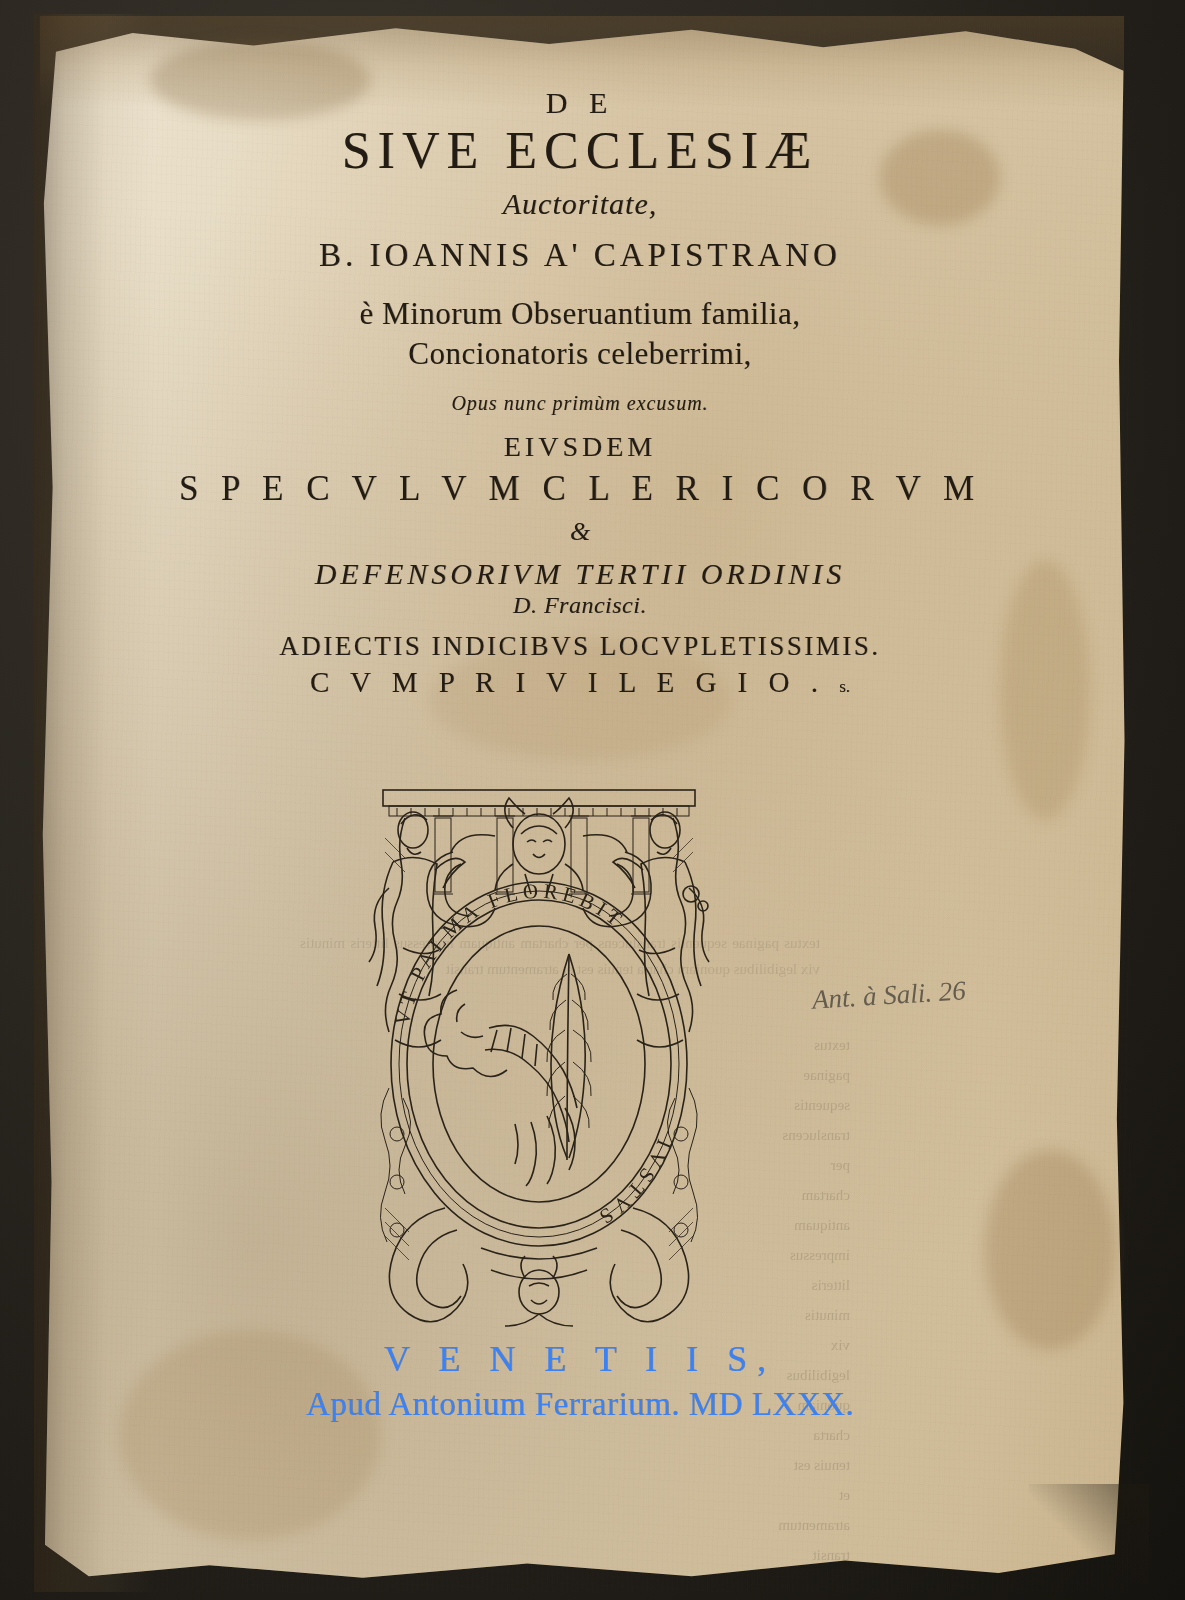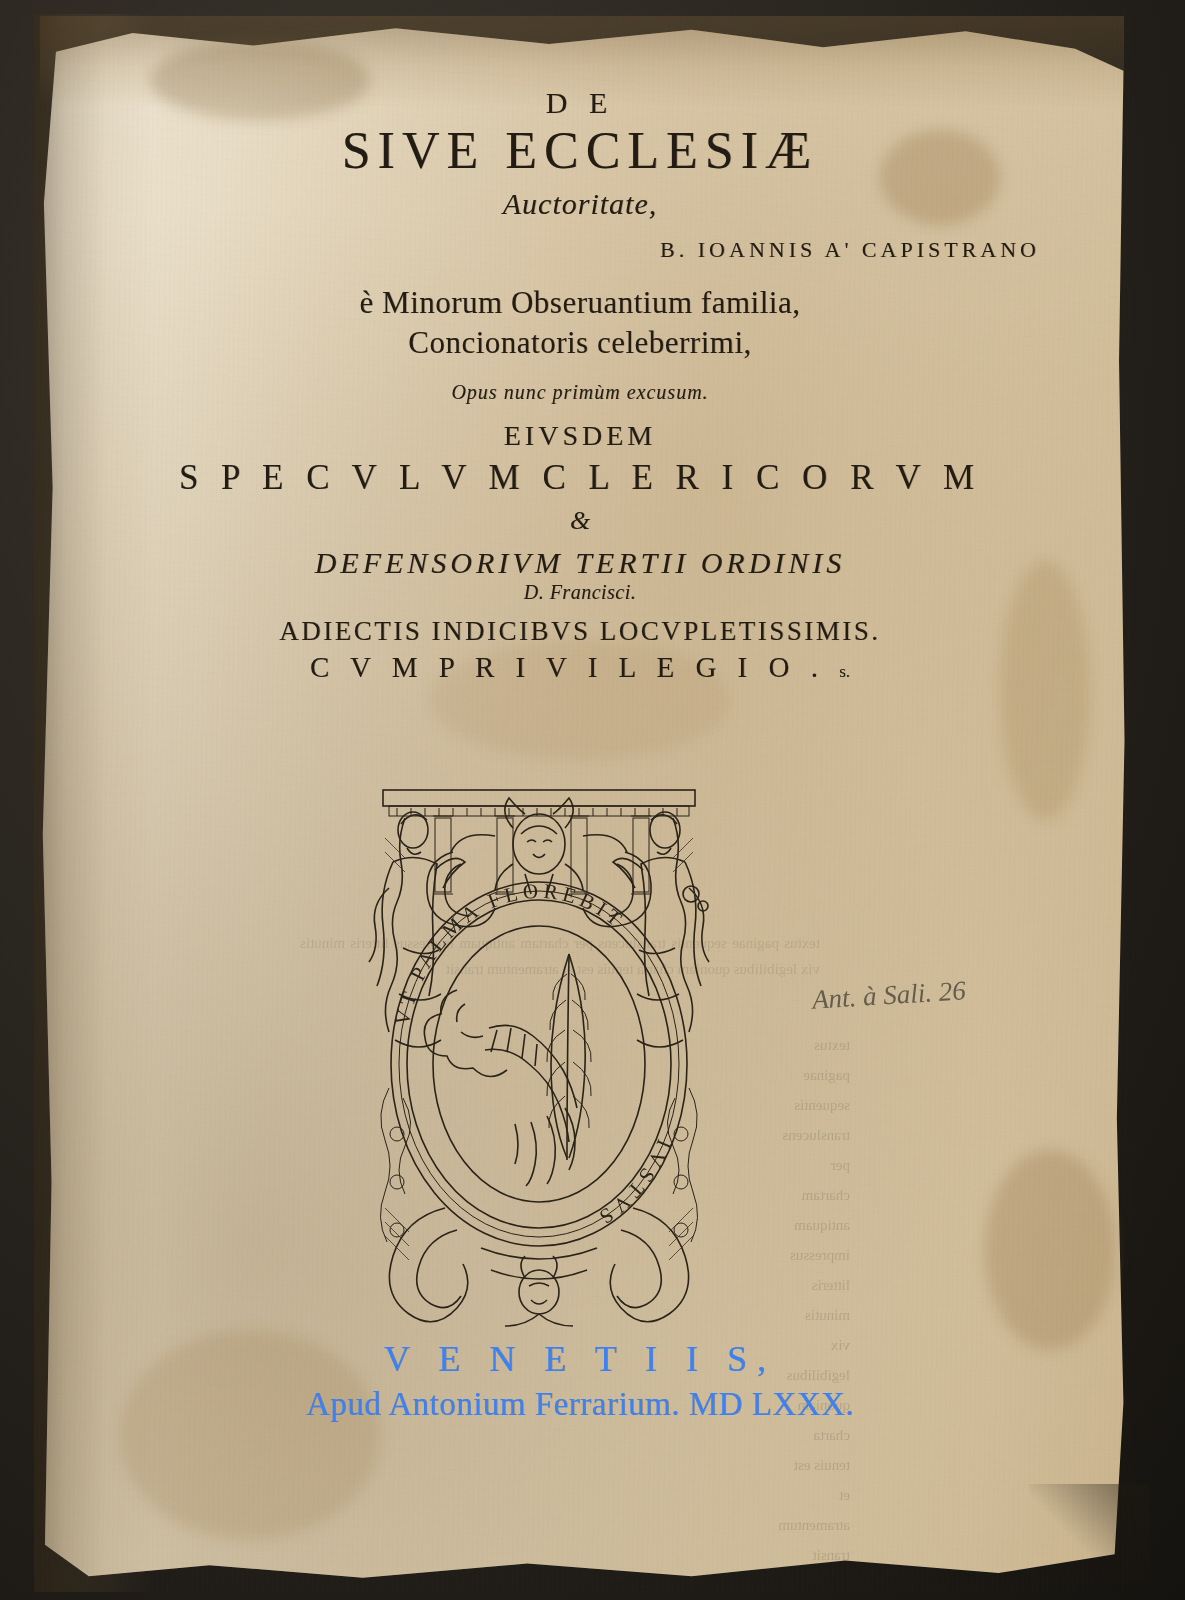--- a/index.html
+++ b/index.html
@@ -85,29 +85,29 @@
   }
   .ln { 
     white-space: nowrap; 
     text-shadow: 0.6px 0.4px 0 rgba(60,45,25,0.35);
   }
 
   .l-de      { font-size: 30px; letter-spacing: 7px; margin-bottom: 2px; }
   .l-papae   { font-size: 63px; letter-spacing: 4px; font-weight: 600; line-height: 1.02; }
   .l-sive    { font-size: 52px; letter-spacing: 7px; font-weight: 500; line-height: 1.1; margin-top: 2px;}
   .l-auct    { font-size: 30px; font-style: italic; letter-spacing: 1px; margin-top: 8px; }
-  .l-ioannis { font-size: 22px; letter-spacing: 4px; margin-top: 16px; text-align: right; }
+  .l-ioannis { font-size: 33px; letter-spacing: 4px; margin-top: 16px; }
   .l-minorum { font-size: 31px; letter-spacing: 0.5px; margin-top: 22px; }
   .l-concio  { font-size: 31px; letter-spacing: 0.5px; margin-top: 4px; }
   .l-opus    { font-size: 20px; font-style: italic; letter-spacing: 1px; margin-top: 20px; }
   .l-eius    { font-size: 28px; letter-spacing: 4px; margin-top: 16px; }
   .l-spec    { font-size: 35px; letter-spacing: 7px; margin-top: 6px; }
   .l-amp     { font-size: 26px; font-style: italic; margin-top: 8px; }
   .l-defens  { font-size: 30px; font-style: italic; letter-spacing: 4px; margin-top: 10px; }
-  .l-dfran   { font-size: 20px; font-style: italic; letter-spacing: 0.5px; margin-top: 1px; }
+  .l-dfran   { font-size: 24px; font-style: italic; letter-spacing: 0.5px; margin-top: 1px; }
   .l-adiect  { font-size: 27px; letter-spacing: 2.5px; margin-top: 12px; }
   .l-cum     { font-size: 29px; letter-spacing: 7px; margin-top: 4px; }
   .l-cum .small-s { font-size: 17px; letter-spacing: 0; }
 
   
   .device-wrap {
     position: absolute;
     left: 285px;
     top: 778px;
     width: 508px;

